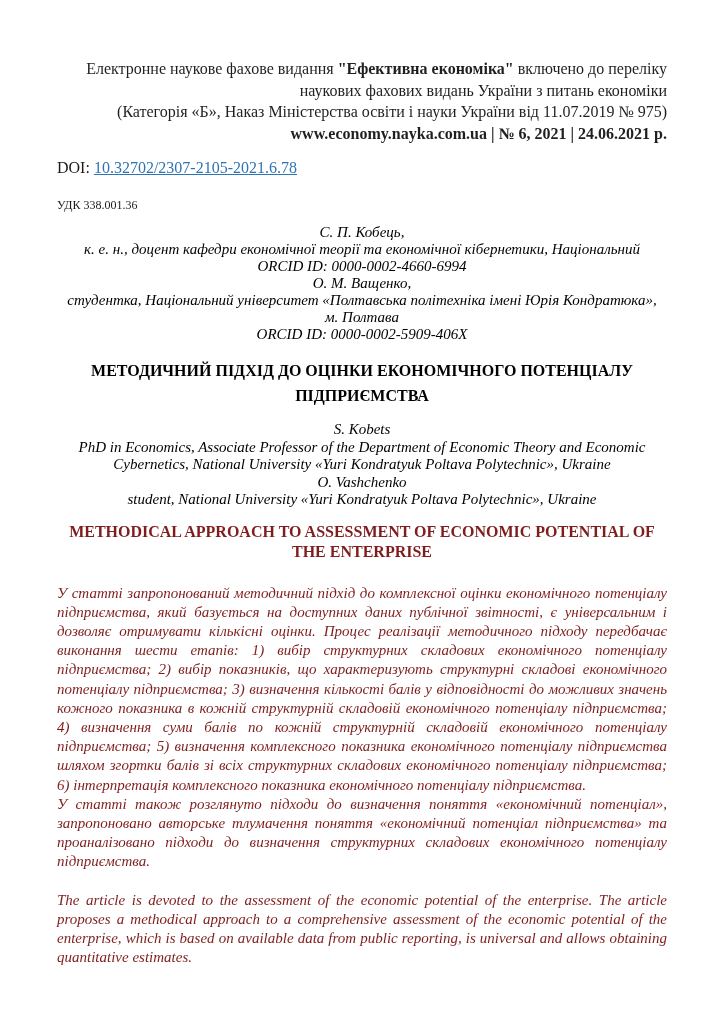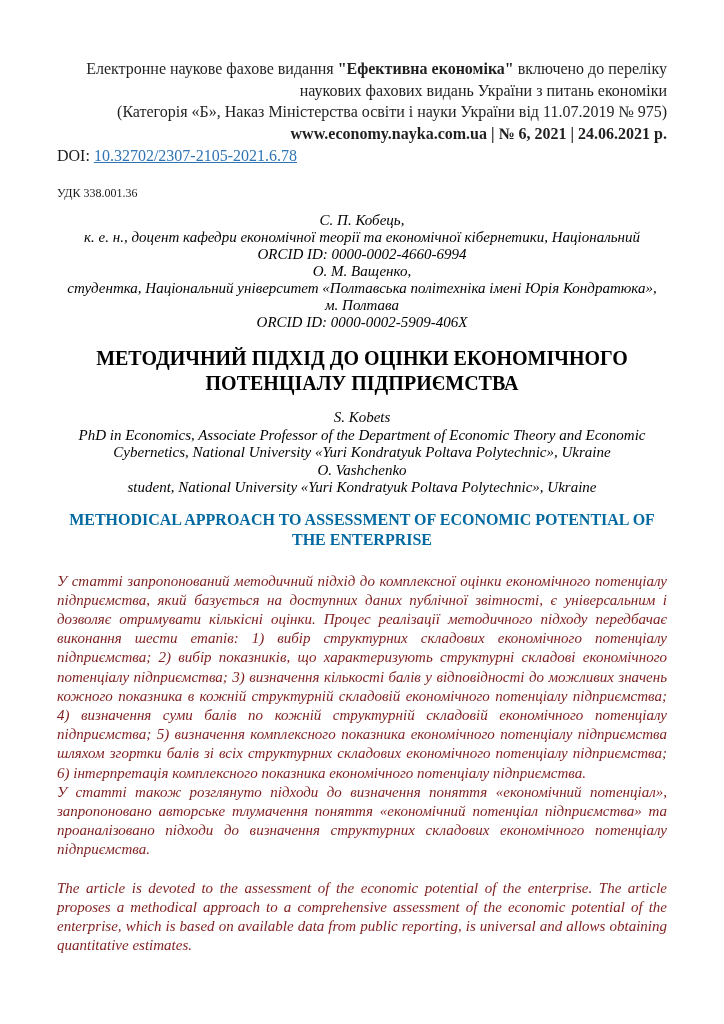--- a/index.html
+++ b/index.html
@@ -19,21 +19,21 @@
   .journal-header {
     text-align: right;
     font-size: 16px;
     line-height: 21.5px;
     color: #1f1f1f;
   }
   .journal-header .brand { font-weight: bold; }
   .journal-header .issue-line { font-weight: bold; }
 
   
-  .doi-line { margin-top: 3px; font-size: 16px; }
+  .doi-line { margin-top: 15px; font-size: 16px; }
   .doi-line a {
     color: #2e74b5;
     text-decoration: underline;
   }
   .udc-line { margin-top: 21px; font-size: 12px; }
 
   
   .authors {
     margin-top: 11px;
     text-align: center;
@@ -42,31 +42,31 @@
     line-height: 17px;
     color: #000;
   }
   .authors-en { margin-top: 13px; line-height: 17.5px; }
 
   
   .title-ua {
     margin-top: 15px;
     text-align: center;
     font-weight: bold;
-    font-size: 20px;
+    font-size: 16px;
     line-height: 25px;
     color: #000;
   }
   .title-en {
     margin-top: 13px;
     text-align: center;
     font-weight: bold;
     font-size: 16px;
     line-height: 20px;
-    color: #0369a1;
+    color: #7f1d1d;
   }
 
   
   .abstract {
     margin-top: 22px;
     font-style: italic;
     font-size: 15px;
     line-height: 19.2px;
     text-align: justify;
     color: #7f1d1d;

